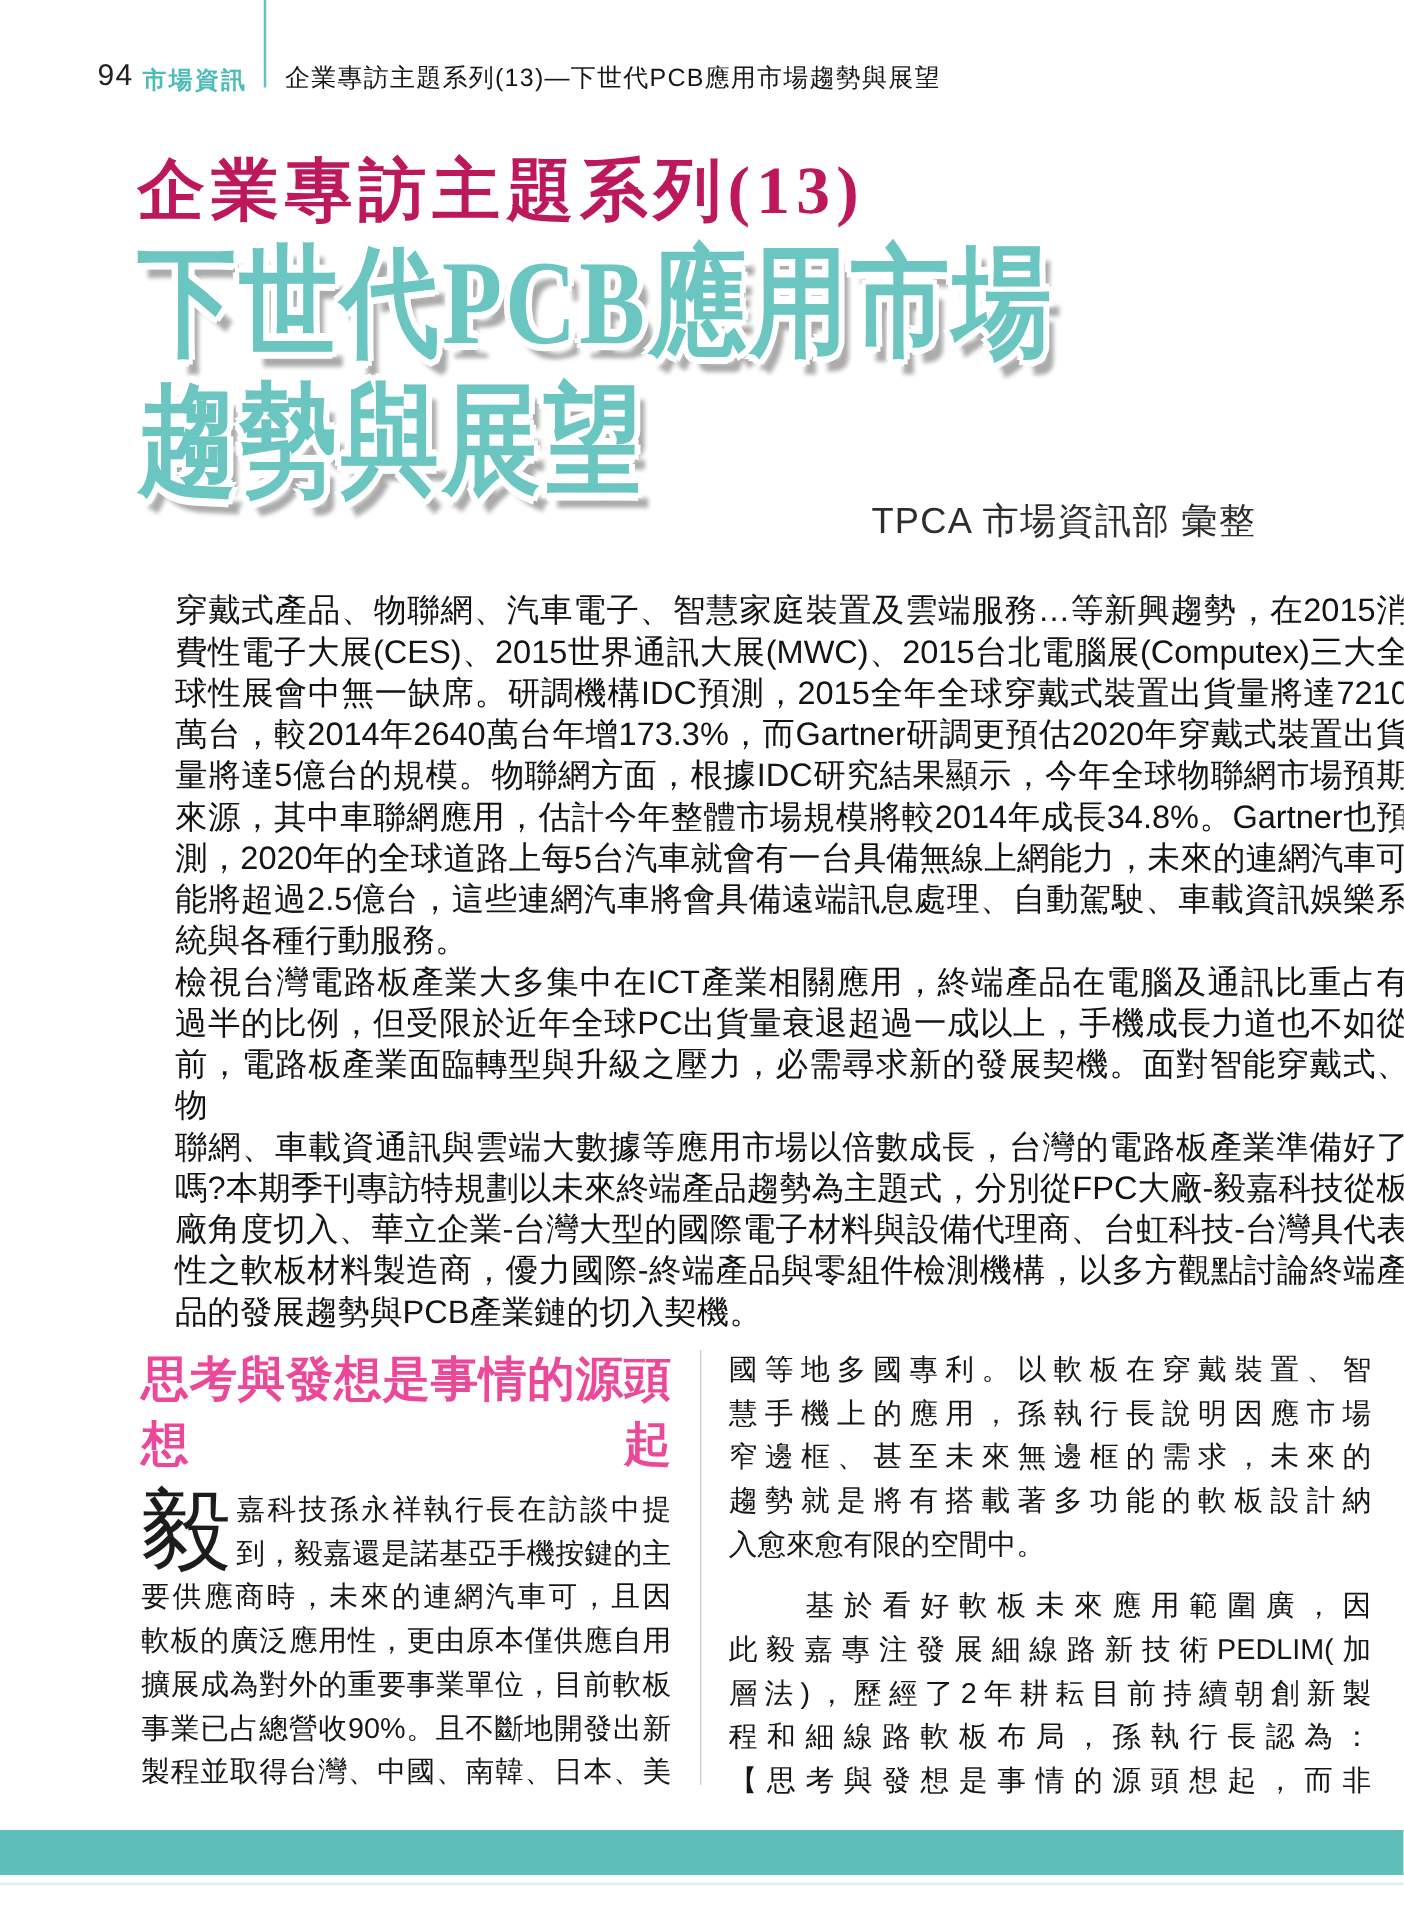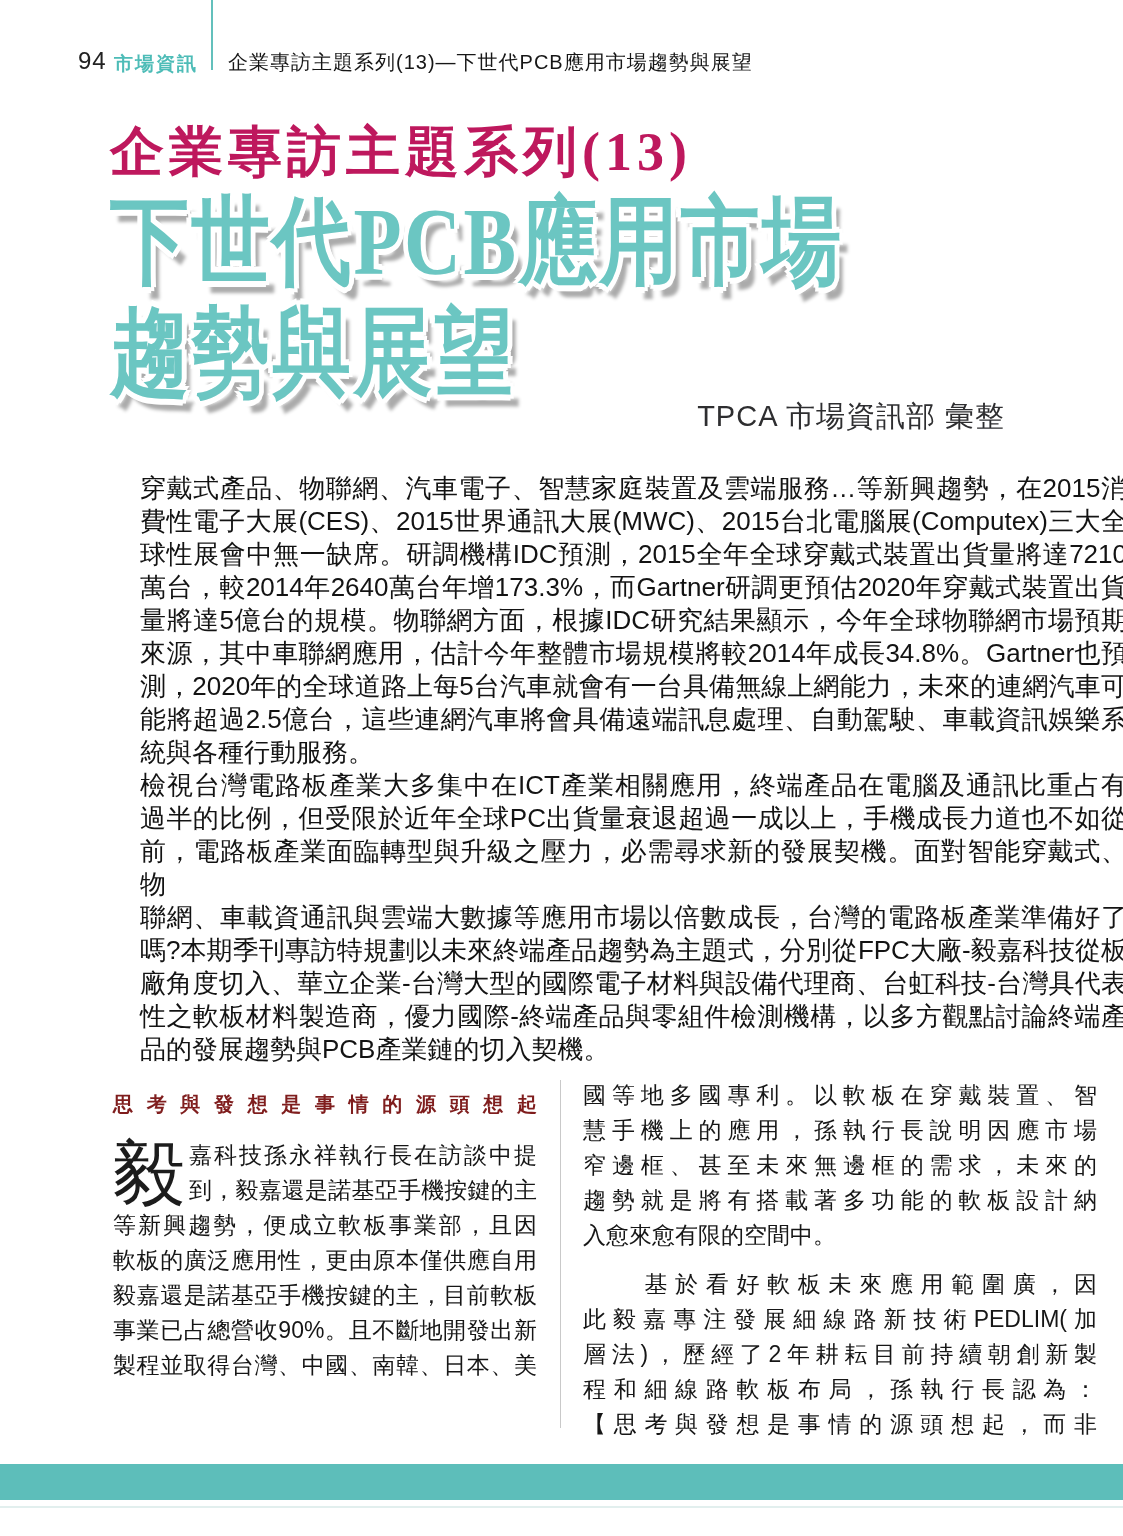--- a/index.html
+++ b/index.html
@@ -22,21 +22,21 @@
                10px 12px 4px #ababab;}
   .byline{position:absolute;top:397px;right:118px;font-size:29px;color:#2e2e30;letter-spacing:1px;}
   
   .intro{position:absolute;left:113px;top:472px;width:987px;font-size:26px;line-height:33px;
          font-weight:500;color:#131313;margin-left:27px;}
   
   .cols{position:absolute;left:113px;top:1078px;width:987px;height:362px;font-size:23px;line-height:35px;color:#161616;}
   .colL{position:absolute;left:0;top:0;width:424px;}
   .colR{position:absolute;left:470px;top:0;width:514px;}
   .coldiv{position:absolute;left:447px;top:2px;width:1px;height:348px;background:#c9c9c9;}
-  .subhead{font-size:20px;line-height:52px;font-weight:bold;color:#7f1d1d;}
+  .subhead{font-size:38px;line-height:52px;font-weight:bold;color:#ec4899;}
   .leftbody{margin-top:8px;}
   .dropcap{float:left;width:74px;font-size:72px;line-height:70px;color:#1c1c1c;font-weight:400;margin-right:2px;}
   .rp2{margin-top:14px;}
   
   .tline{text-align:justify;}
   .jfull{text-align-last:justify;}
   .jlast{text-align-last:left;}
   
   .footbar{position:absolute;left:0;top:1464px;width:1123px;height:36px;background:#5dbeba;}
   .foothair{position:absolute;left:0;top:1506px;width:1123px;height:2px;background:#e2efee;}
@@ -85,23 +85,23 @@
   <div class="cols">
     <div class="colL">
       <div class="subhead">
           <div class="tline jfull">思考與發想是事情的源頭想起</div>
         </div>
       <div class="leftbody">
         <div class="dropcap">毅</div>
         <div>
             <div class="tline jfull">嘉科技孫永祥執行長在訪談中提</div>
             <div class="tline jfull">到，毅嘉還是諾基亞手機按鍵的主</div>
-            <div class="tline jfull">等新興趨勢，便成立軟板事業部，且因</div>
+            <div class="tline jfull">要供應商時，未來的連網汽車可，且因</div>
             <div class="tline jfull">軟板的廣泛應用性，更由原本僅供應自用</div>
-            <div class="tline jfull">毅嘉還是諾基亞手機按鍵的主，目前軟板</div>
+            <div class="tline jfull">擴展成為對外的重要事業單位，目前軟板</div>
             <div class="tline jfull">事業已占總營收90%。且不斷地開發出新</div>
             <div class="tline jfull">製程並取得台灣、中國、南韓、日本、美</div>
           </div>
       </div>
     </div>
     <div class="coldiv"></div>
     <div class="colR">
       <div>
           <div class="tline jfull">國等地多國專利。以軟板在穿戴裝置、智</div>
           <div class="tline jfull">慧手機上的應用，孫執行長說明因應市場</div>

